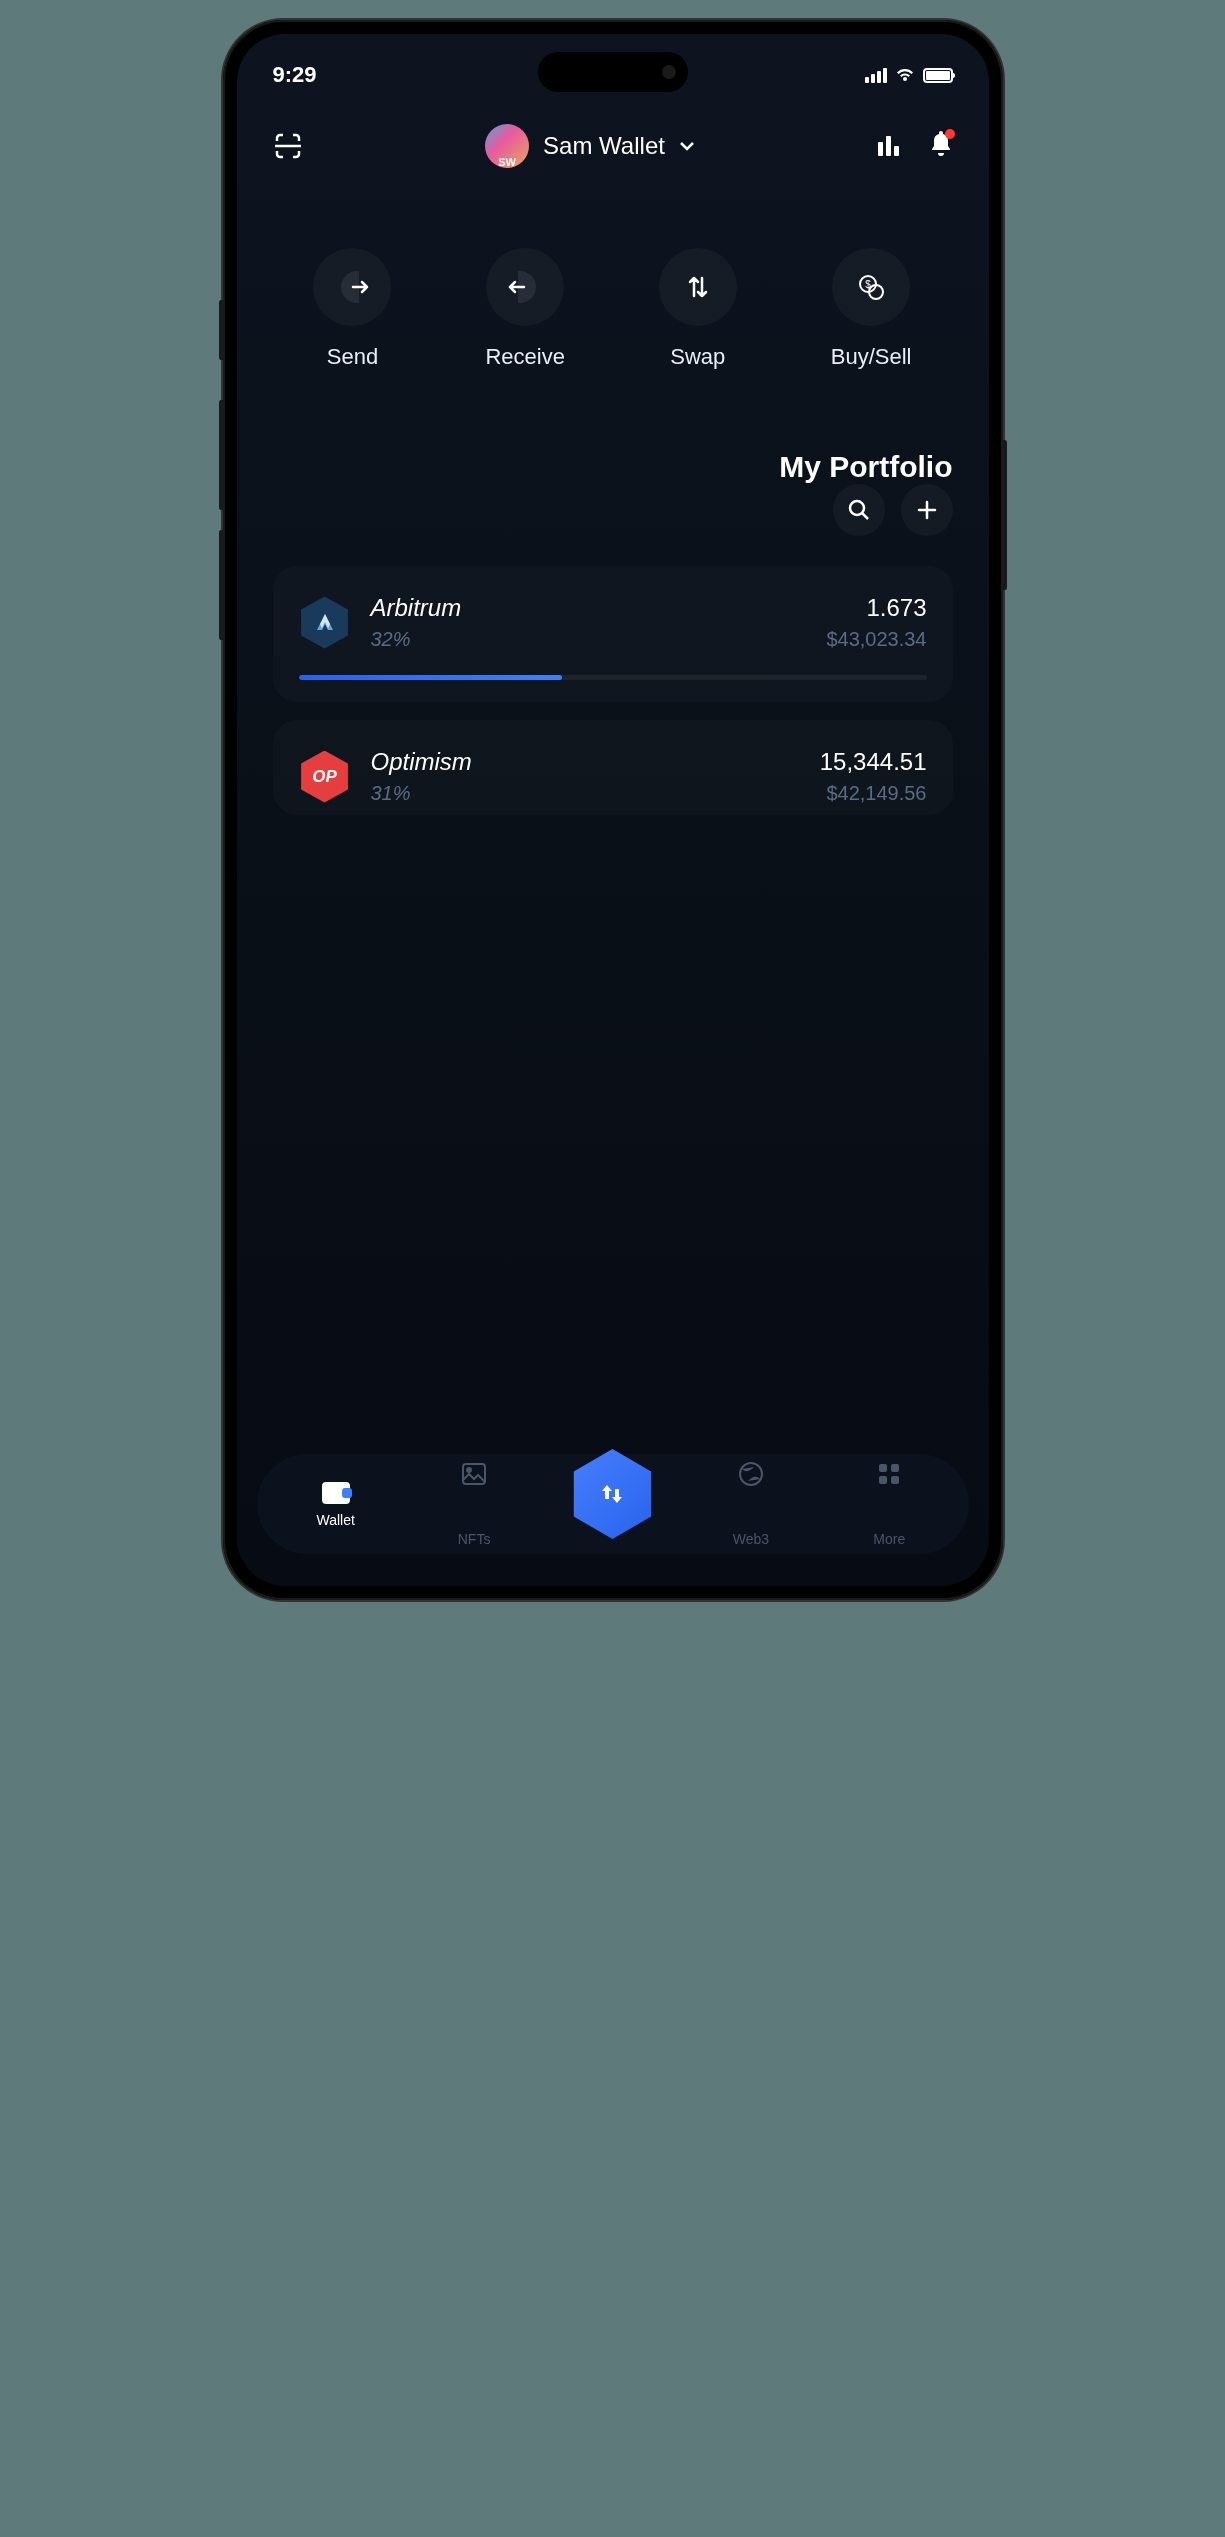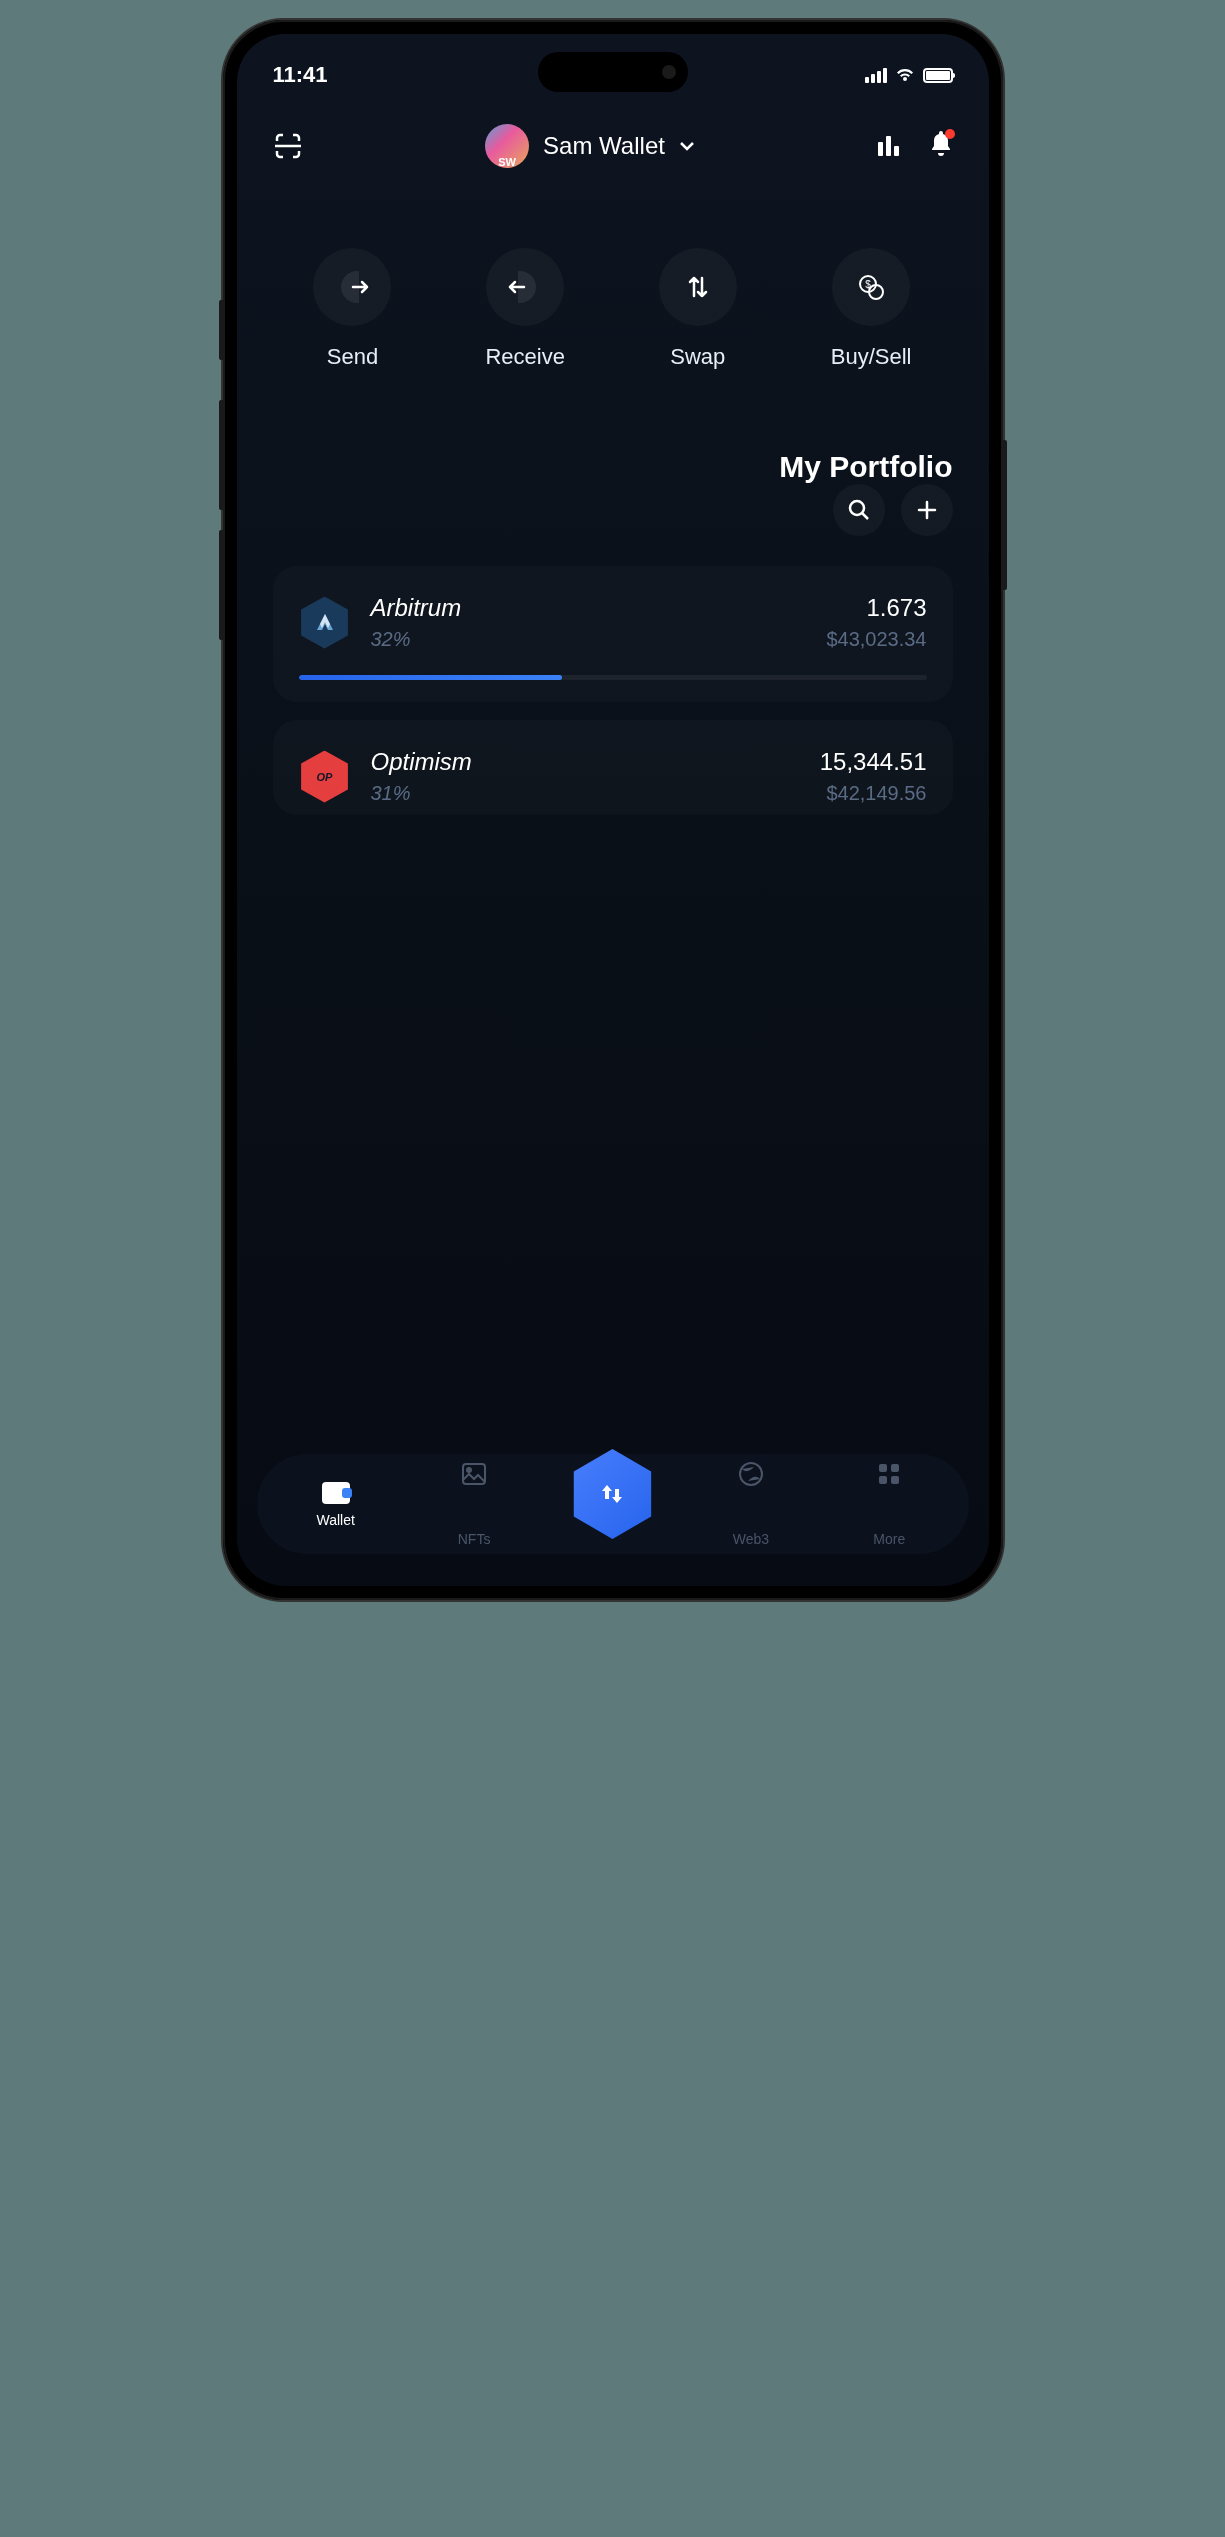--- a/index.html
+++ b/index.html
@@ -218,23 +218,23 @@
   border-radius: 3px;
 }
 
 .arb-icon {
   background: #1a3a5c;
   clip-path: polygon(50% 0%, 95% 25%, 95% 75%, 50% 100%, 5% 75%, 5% 25%);
 }
 .op-icon {
   background: #e53e3e;
   clip-path: polygon(50% 0%, 95% 25%, 95% 75%, 50% 100%, 5% 75%, 5% 25%);
-  color: #0f172a;
+  color: #ffffff;
   font-weight: 700;
-  font-size: 11px;
+  font-size: 17px;
   font-style: italic;
 }
 
 .tab-bar {
   position: absolute;
   bottom: 32px;
   left: 20px;
   right: 20px;
   height: 100px;
   background: rgba(12,18,30,0.9);
@@ -287,21 +287,21 @@
 </head>
 <body>
 
 <div class="phone-frame">
   <div class="side-btn-r"></div>
   <div class="side-btn-l2"></div>
   <div class="screen">
     <div class="notch"></div>
 
     <div class="status-bar">
-      <div class="status-time">11:41</div>
+      <div class="status-time">9:29</div>
       <div class="status-icons">
         <div class="signal-bars">
             <span></span>
             <span></span>
             <span></span>
             <span></span>
           </div>
         <svg class="wifi-icon" viewBox="0 0 20 16" fill="#fff">
             <path d="M10 14a2 2 0 100-4 2 2 0 000 4zm-5-5.5a7 7 0 0110 0l-1.5 1.5a5 5 0 00-7 0L5 8.5zm-3-3a11 11 0 0116 0l-1.5 1.5a9 9 0 00-13 0L2 5.5z"></path>
           </svg>

